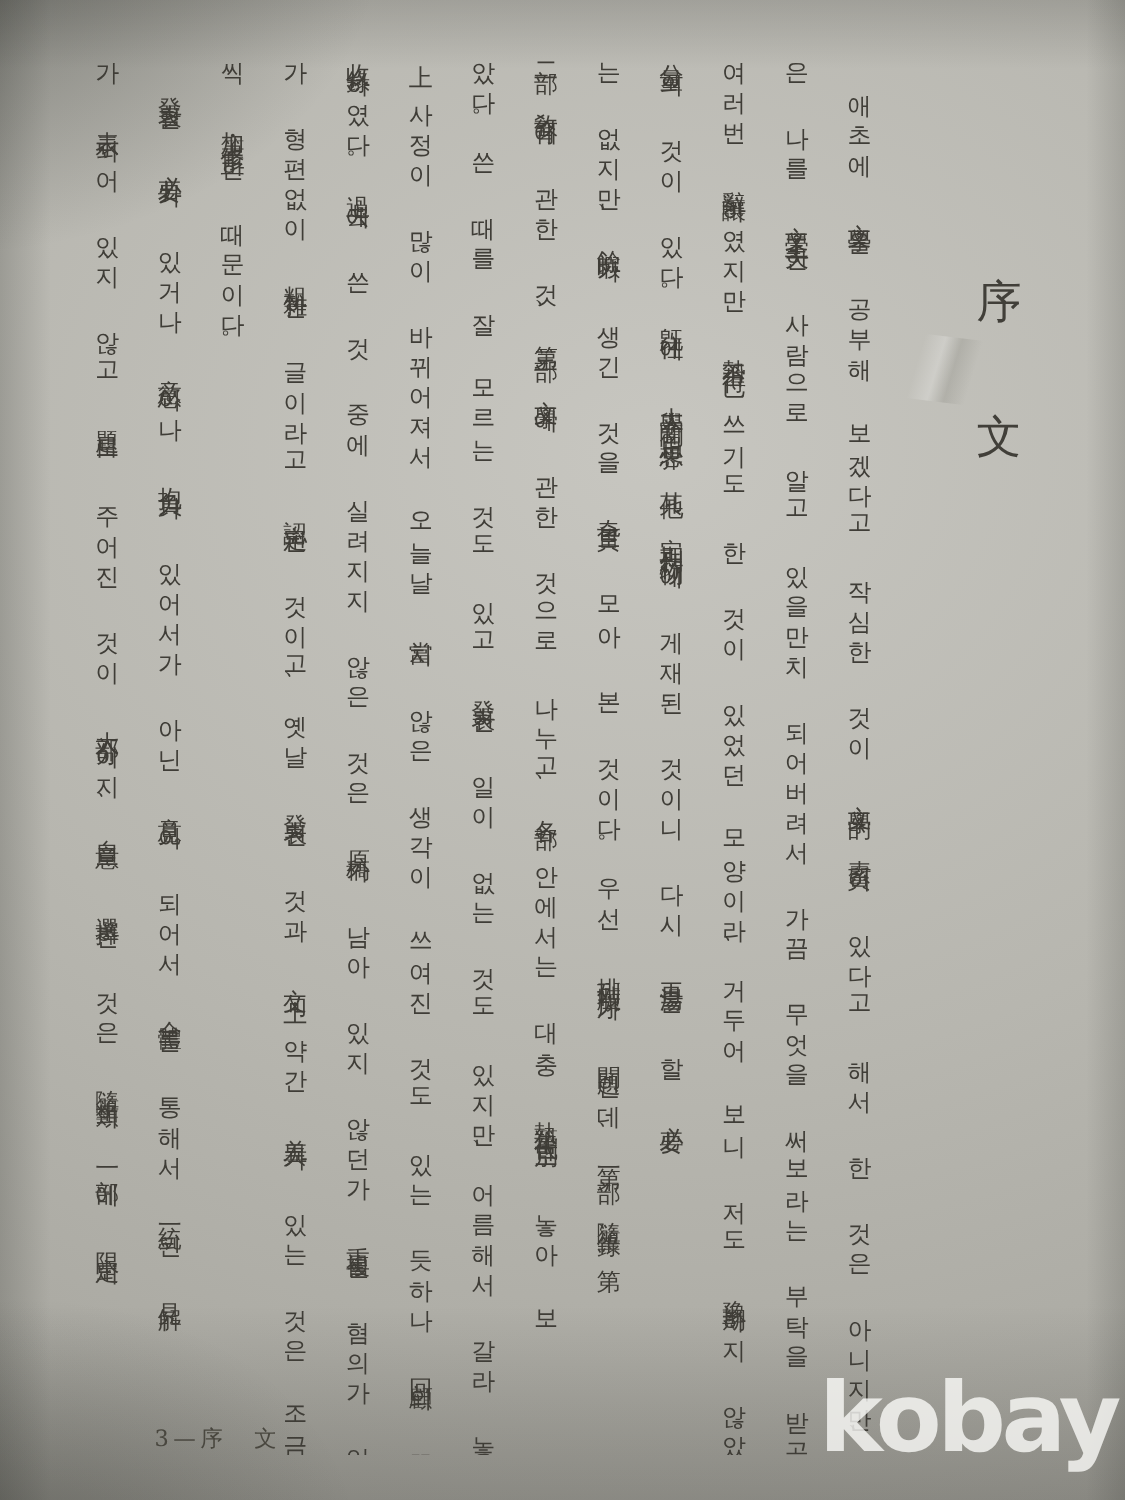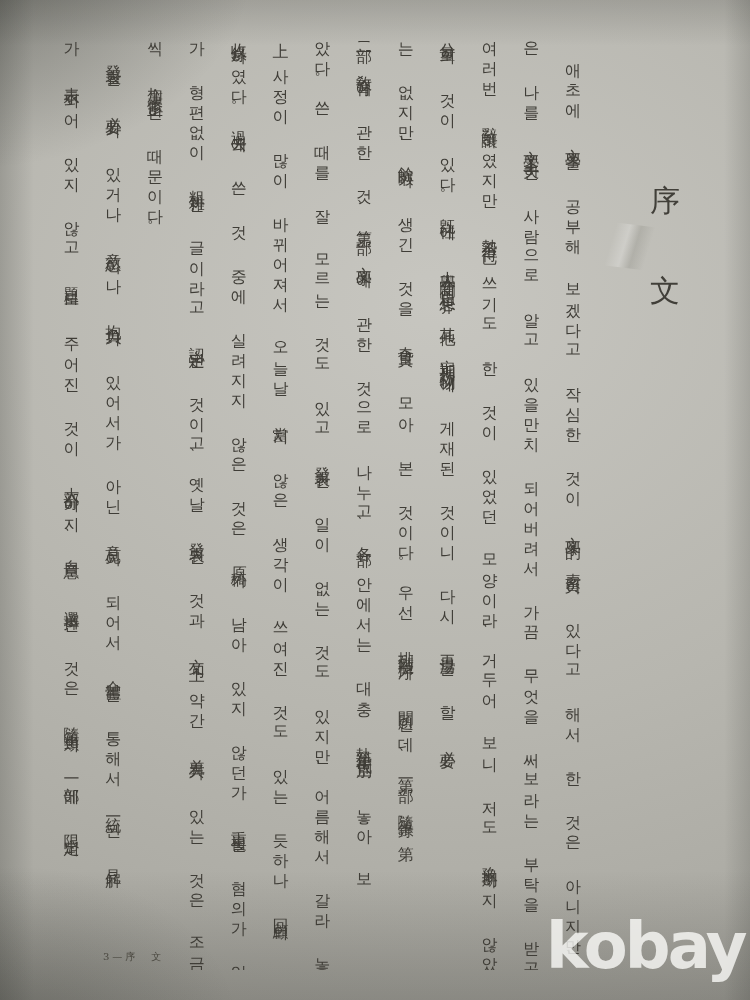--- a/index.html
+++ b/index.html
@@ -63,21 +63,21 @@
     margin: 0 0 0 25px;
     padding: 0;
     height: 100%;
     white-space: nowrap;
   }
   .body-text p.col.indent { text-indent: 22px; }
 
   .folio {
     position: absolute;
     left: 103px; top: 950px;
-    font-size: 10px;
+    font-size: 15px;
     letter-spacing: 3px;
     color: #49473f;
   }
 
   .watermark {
     position: absolute;
     left: 546px; top: 914px;
     font-family: "DejaVu Sans", "Liberation Sans", sans-serif;
     font-weight: bold;
     font-size: 64px;

